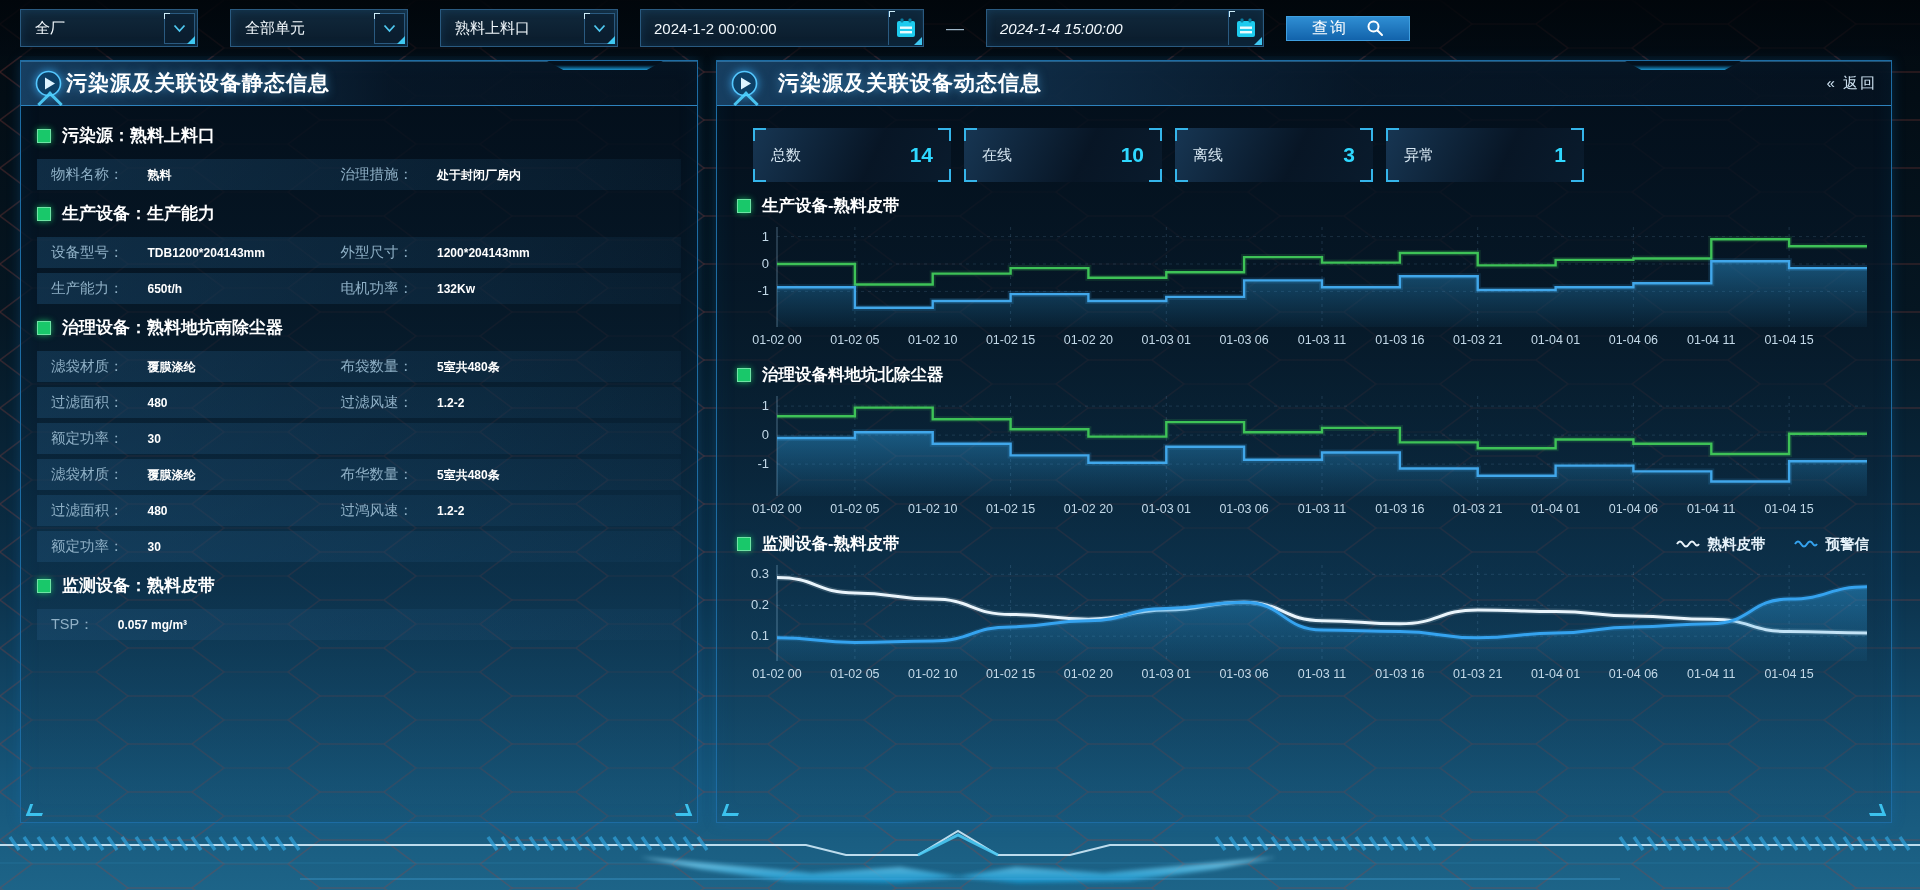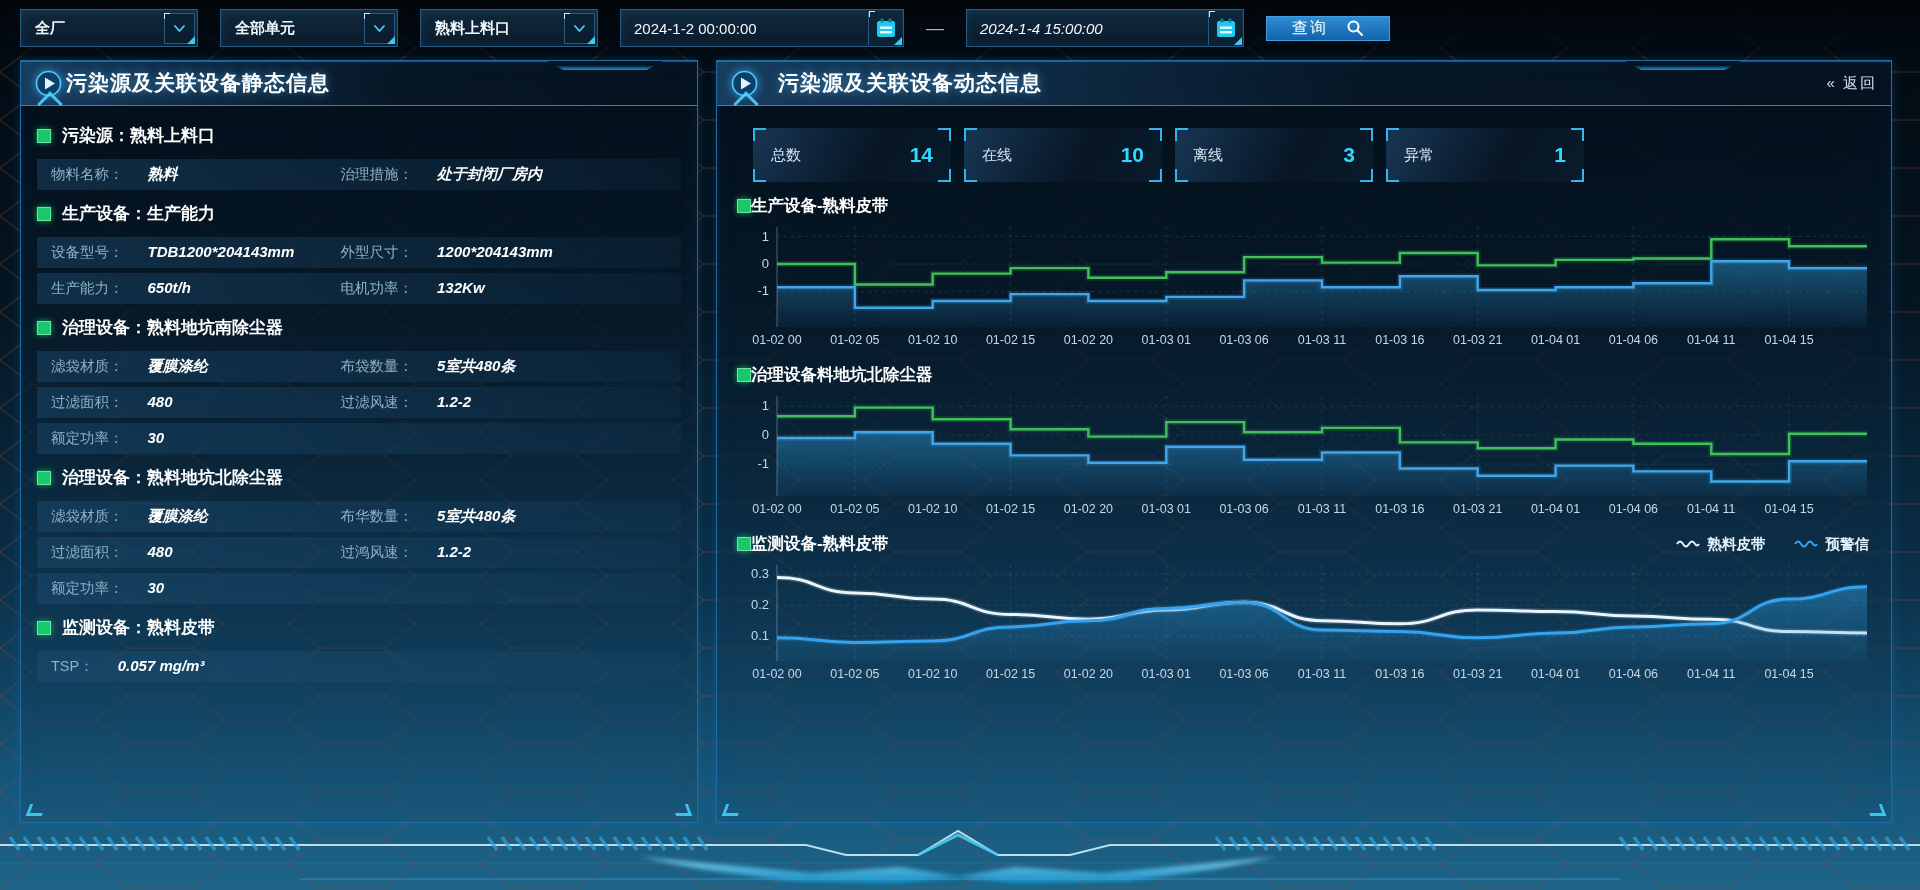--- a/index.html
+++ b/index.html
@@ -11,21 +11,21 @@
   svg{display:block;}
   .bg-svg{position:absolute;inset:0;z-index:0;}
   .footer-svg{position:absolute;left:0;bottom:0;z-index:2;}
 
   
   .topbar{
     position:absolute;top:0;left:0;width:100%;height:56px;z-index:3;
     display:flex;align-items:center;gap:22px;padding-left:20px;box-sizing:border-box;
     background:linear-gradient(180deg,rgba(1,6,11,.95),rgba(2,10,18,.6));
   }
-  .selects{display:flex;gap:22px;font-weight:bold;}
+  .selects{display:flex;gap:32px;}
   .select,.date-field{
     height:36px;border:1px solid #2a5a80;position:relative;display:flex;align-items:center;
     background:linear-gradient(180deg,#11293c,#0a1b2b);
     box-shadow:inset 0 0 8px rgba(30,110,170,.25);
   }
   .select{width:176px;}
   .sel-text{flex:1;padding-left:14px;font-size:15px;color:#f2f8fc;white-space:nowrap;}
   .sel-btn{
     width:29px;height:29px;margin-right:2px;border:1px solid #2a5a80;position:relative;
     display:flex;align-items:center;justify-content:center;background:rgba(10,30,48,.6);cursor:pointer;
@@ -86,40 +86,40 @@
   
   .left-body{padding:10px 16px 0;}
   .sec-head{display:flex;align-items:center;gap:11px;height:37px;margin-top:1px;}
   .bullet{width:12px;height:12px;flex:0 0 auto;background:#19c86a;border:1px solid #6fe3a5;
     box-shadow:0 0 6px rgba(25,200,106,.8);}
   .sec-title{font-size:17px;font-weight:bold;color:#fff;}
   .info-row{display:flex;align-items:center;min-height:31px;margin:5px 0;padding:0 14px;
     background:linear-gradient(90deg,rgba(30,80,118,.42),rgba(30,80,118,.22) 70%,rgba(30,80,118,.12));}
   .cell{flex:0 0 47%;display:flex;align-items:baseline;gap:24px;min-width:0;}
   .lbl{font-size:14.5px;color:#8fb0c6;white-space:nowrap;}
-  .val{font-size:15px;color:#fff;font-weight:bold;white-space:nowrap;font-style:italic;}
+  .val{font-size:12px;color:#fff;font-weight:bold;white-space:nowrap;}
 
   
   .right-body{padding:12px 20px 0;}
   .stats{display:flex;gap:13px;margin:10px 16px 2px;}
   .stat-card{
     width:198px;height:54px;position:relative;box-sizing:border-box;cursor:pointer;
     display:flex;align-items:center;justify-content:space-between;padding:0 18px;
     background:linear-gradient(115deg,rgba(24,56,86,.95),rgba(8,22,38,.9) 60%,rgba(10,28,46,.92));
   }
   .cb{position:absolute;width:11px;height:11px;border:2px solid #35b5ea;}
   .cb.tl{top:0;left:0;border-right:none;border-bottom:none;}
   .cb.tr{top:0;right:0;border-left:none;border-bottom:none;}
   .cb.bl{bottom:0;left:0;border-right:none;border-top:none;}
   .cb.br{bottom:0;right:0;border-left:none;border-top:none;}
   .stat-label{font-size:15px;color:#d7e7f2;}
   .stat-value{font-size:21px;font-weight:bold;color:#2fd8ff;}
 
   .chart-block{margin-top:9px;}
-  .chart-title-row{display:flex;align-items:center;height:30px;}
+  .chart-title-row{display:flex;align-items:center;gap:11px;height:30px;}
   .chart-title{font-size:16.5px;font-weight:bold;color:#fff;}
   .legend{margin-left:auto;display:flex;gap:28px;align-items:center;padding-right:2px;}
   .legend-item{display:flex;gap:8px;align-items:center;font-size:14.5px;color:#e6f2fa;font-weight:bold;}
   .chart{width:1136px;}
   .chart svg{width:100%;}
 </style>
 </head>
 <body>
 
 <svg class="bg-svg" width="1920" height="890">
@@ -285,24 +285,20 @@
         <div class="cell">
           <span class="lbl">过滤风速：</span>
           <span class="val">1.2-2</span>
         </div>
       </div>
       <div class="info-row">
         <div class="cell">
           <span class="lbl">额定功率：</span>
           <span class="val">30</span>
         </div>
-      </div>
-      <div class="sec-head">
-        <span class="bullet"></span>
-        <span class="sec-title">治理设备：熟料地坑北除尘器</span>
       </div>
       <div class="info-row">
         <div class="cell">
           <span class="lbl">滤袋材质：</span>
           <span class="val">覆膜涤纶</span>
         </div>
         <div class="cell">
           <span class="lbl">布华数量：</span>
           <span class="val">5室共480条</span>
         </div>

